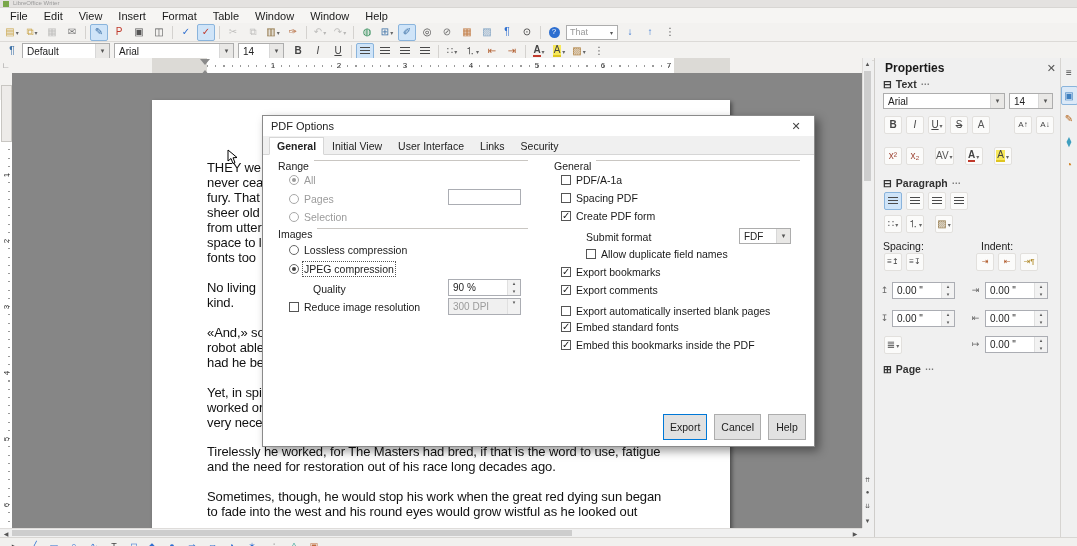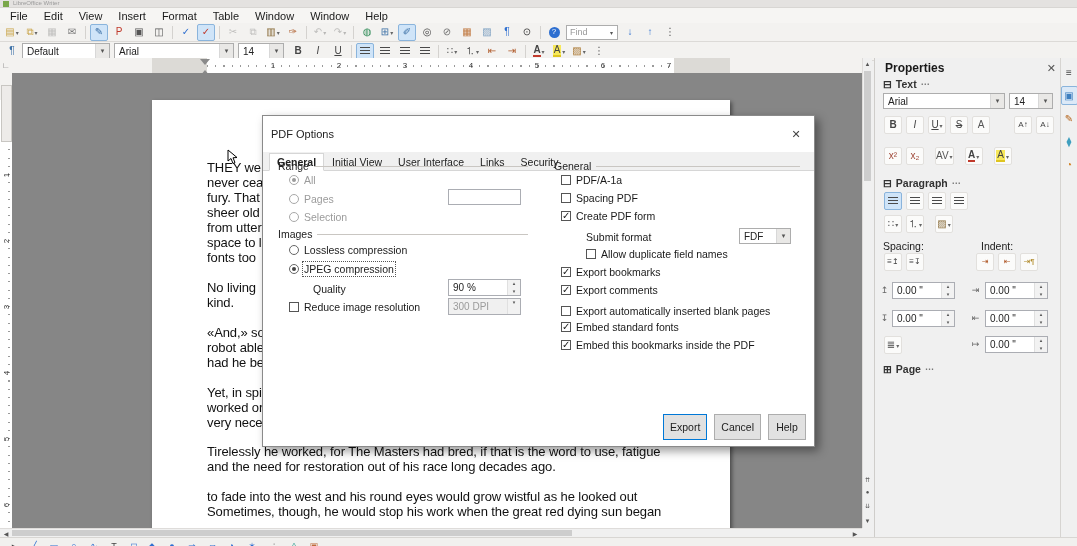--- a/index.html
+++ b/index.html
@@ -47,21 +47,21 @@
   
   .cb{width:10px;height:10px;border:1px solid #555;background:#fff;display:inline-block;position:relative;flex:none;box-sizing:border-box}
   .cb.on::after{content:"✓";position:absolute;left:0;top:-2px;font-size:10px;color:#222}
   .radio{width:10px;height:10px;border:1px solid #666;border-radius:50%;background:#fff;display:inline-block;position:relative;flex:none;box-sizing:border-box}
   .radio.on::after{content:"";position:absolute;left:2px;top:2px;width:4px;height:4px;border-radius:50%;background:#444}
   .row{position:absolute;display:flex;align-items:center;gap:5px;font-size:10.5px;color:#1a1a1a;white-space:nowrap}
   .row.dis .lbl{color:#9b9b9b}
   .row.dis .radio{border-color:#a8a8a8}
   .row.dis .radio.on::after{background:#9b9b9b}
   .row .focus{outline:1px dotted #555;outline-offset:1px}
-  .grouphead{position:absolute;display:flex;align-items:center;font-size:10.5px;color:#222;gap:5px}
+  .grouphead{position:absolute;display:flex;align-items:flex-start;font-size:10.5px;color:#222;gap:5px}
   .grouphead::after{content:"";flex:1;height:0;border-top:1px solid #c9c6c2}
   
   .rulercorner{position:absolute;left:0;top:58px;width:12px;height:15px;background:#f3f2f0;border-right:1px solid #d8d6d3;border-bottom:1px solid #d8d6d3;font-size:8px;color:#777;text-align:center;line-height:15px}
   .hruler{position:absolute;left:12px;top:58px;width:850px;height:15px;background:#f3f2f0;overflow:hidden}
   .hr-page{position:absolute;left:140px;top:0;width:578px;height:15px;background:#dcdad6}
   .hr-text{position:absolute;left:195px;top:0;width:467px;height:15px;background:#fff;
            background-image:repeating-linear-gradient(to right,#9a9a9a 0 1px,transparent 1px 8.25px);
            background-size:100% 2px;background-position:0 7px;background-repeat:no-repeat}
   .hr-nums{position:absolute;left:195px;top:0;width:467px;height:15px;display:flex;padding-left:33px;box-sizing:border-box}
   .hr-nums span{width:66px;flex:none;text-align:center;font-size:8px;color:#333;line-height:15px}
@@ -83,21 +83,21 @@
   .vscroll .arr,.vscroll .nav{position:absolute;left:0;width:9px;height:12px;font-size:6px;color:#555;display:flex;align-items:center;justify-content:center}
   .vthumb{position:absolute;left:1px;top:13px;width:7px;height:110px;background:#cdcdcd}
   .hscroll{position:absolute;left:0;top:528px;width:862px;height:9px;background:#f0f0f0;border-top:1px solid #dedcda;box-sizing:border-box}
   .hscroll .arr{position:absolute;top:0;width:12px;height:9px;font-size:6px;color:#555;display:flex;align-items:center;justify-content:center}
   .hthumb{position:absolute;left:12px;top:1px;width:560px;height:6px;background:#cdcdcd}
   .drawbar{position:absolute;left:0;top:537px;width:1077px;height:9px;background:#f1f0ee;border-top:1px solid #d8d6d3;overflow:hidden;display:flex;align-items:flex-start;padding-left:4px;box-sizing:border-box}
   .drawbar .tbtn{height:14px;font-size:9px}
   
   .dialog{position:absolute;left:262px;top:115px;width:553px;height:332px;background:#fff;border:1px solid #8a8a8a;
           box-shadow:4px 4px 9px rgba(0,0,0,.4);z-index:30;box-sizing:border-box}
-  .dlg-title{height:20px;display:flex;align-items:center;padding:8px 8px;font-size:11px;color:#222}
+  .dlg-title{height:20px;display:flex;align-items:center;padding:0 8px;font-size:11px;color:#222}
   .dlg-close{margin-left:auto;font-size:11px;color:#444;width:20px;text-align:center}
   .dlg-tabs{height:18px;background:#f0f0f0;border-bottom:1px solid #d6d6d6;display:flex;align-items:flex-end;padding-left:6px}
   .dtab{font-size:10.5px;padding:2px 7px;color:#222;border:1px solid transparent;margin-bottom:-1px;background:transparent}
   .dtab.on{background:#fff;border-color:#d6d6d6;border-bottom-color:#fff;font-weight:bold}
   .dlg-buttons{position:absolute;right:8px;bottom:6px;display:flex;gap:7px}
   .btn{display:inline-flex;align-items:center;justify-content:center;height:18px;min-width:38px;background:#e1e1e1;
        border:1px solid #adadad;font-size:10.5px;color:#222;box-sizing:border-box;padding:12px 6px}
   .btn.primary{border-color:#0078d7}
   
   .sidepanel{position:absolute;left:874px;top:58px;width:186px;height:479px;background:#f0f0f0;border-left:1px solid #cfcdca;z-index:5;box-sizing:border-box}
@@ -235,21 +235,21 @@
           <span class="g" style="color: rgb(68, 68, 68);">⊙</span>
         </span>
         <span class="tbtn sep">
           <span class="g"></span>
         </span>
         <span class="tbtn help">
           <span class="g">?</span>
         </span>
       </span>
     <span class="findbox">
-      <span>Find</span>
+      <span>That</span>
       <span class="car"></span>
     </span>
     <span class="tbtn">
         <span class="g" style="color:#2e6fd0">↓</span>
       </span>
     <span class="tbtn">
         <span class="g" style="color:#2e6fd0">↑</span>
       </span>
     <span class="tbtn">
         <span class="g" style="color:#555">⋮</span>
@@ -383,22 +383,22 @@
           <div></div>
           <div>Yet, in spi</div>
           <div>worked or</div>
           <div>very nece</div>
         </div>
       <div class="doclines" style="top:344px">
 
       <div>Tirelessly he worked, for The Masters had bred, if that is the word to use, fatigue</div>
           <div>and the need for restoration out of his race long decades ago.</div>
           <div></div>
+          <div>Sometimes, though, he would stop his work when the great red dying sun began</div>
           <div>to fade into the west and his round eyes would grow wistful as he looked out</div>
-          <div>Sometimes, though, he would stop his work when the great red dying sun began</div>
         </div>
     </div>
   </div>
 
   <div class="vscroll">
     <span class="arr" style="top:0">▲</span>
     <span class="vthumb"></span>
     <span class="nav" style="top:415px">⇈</span>
     <span class="nav" style="top:428px">●</span>
     <span class="nav" style="top:441px">⇊</span>

